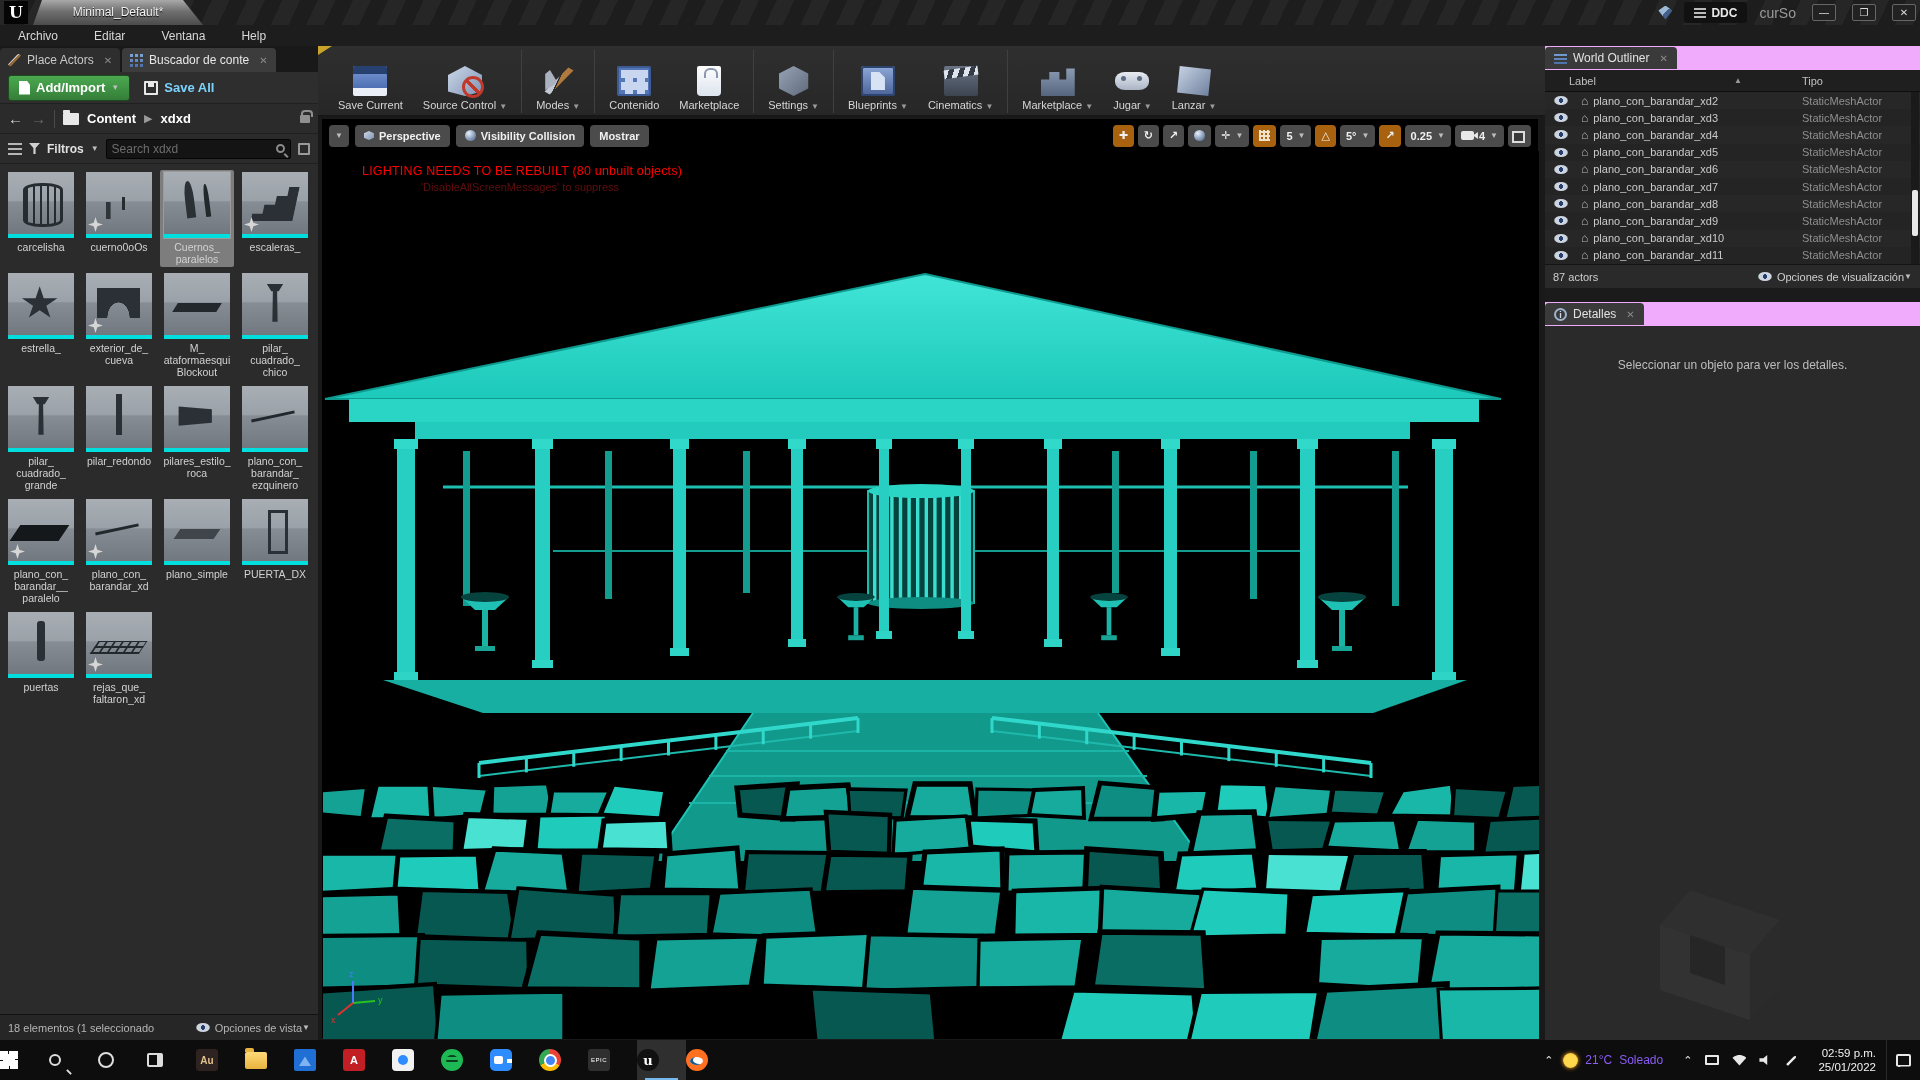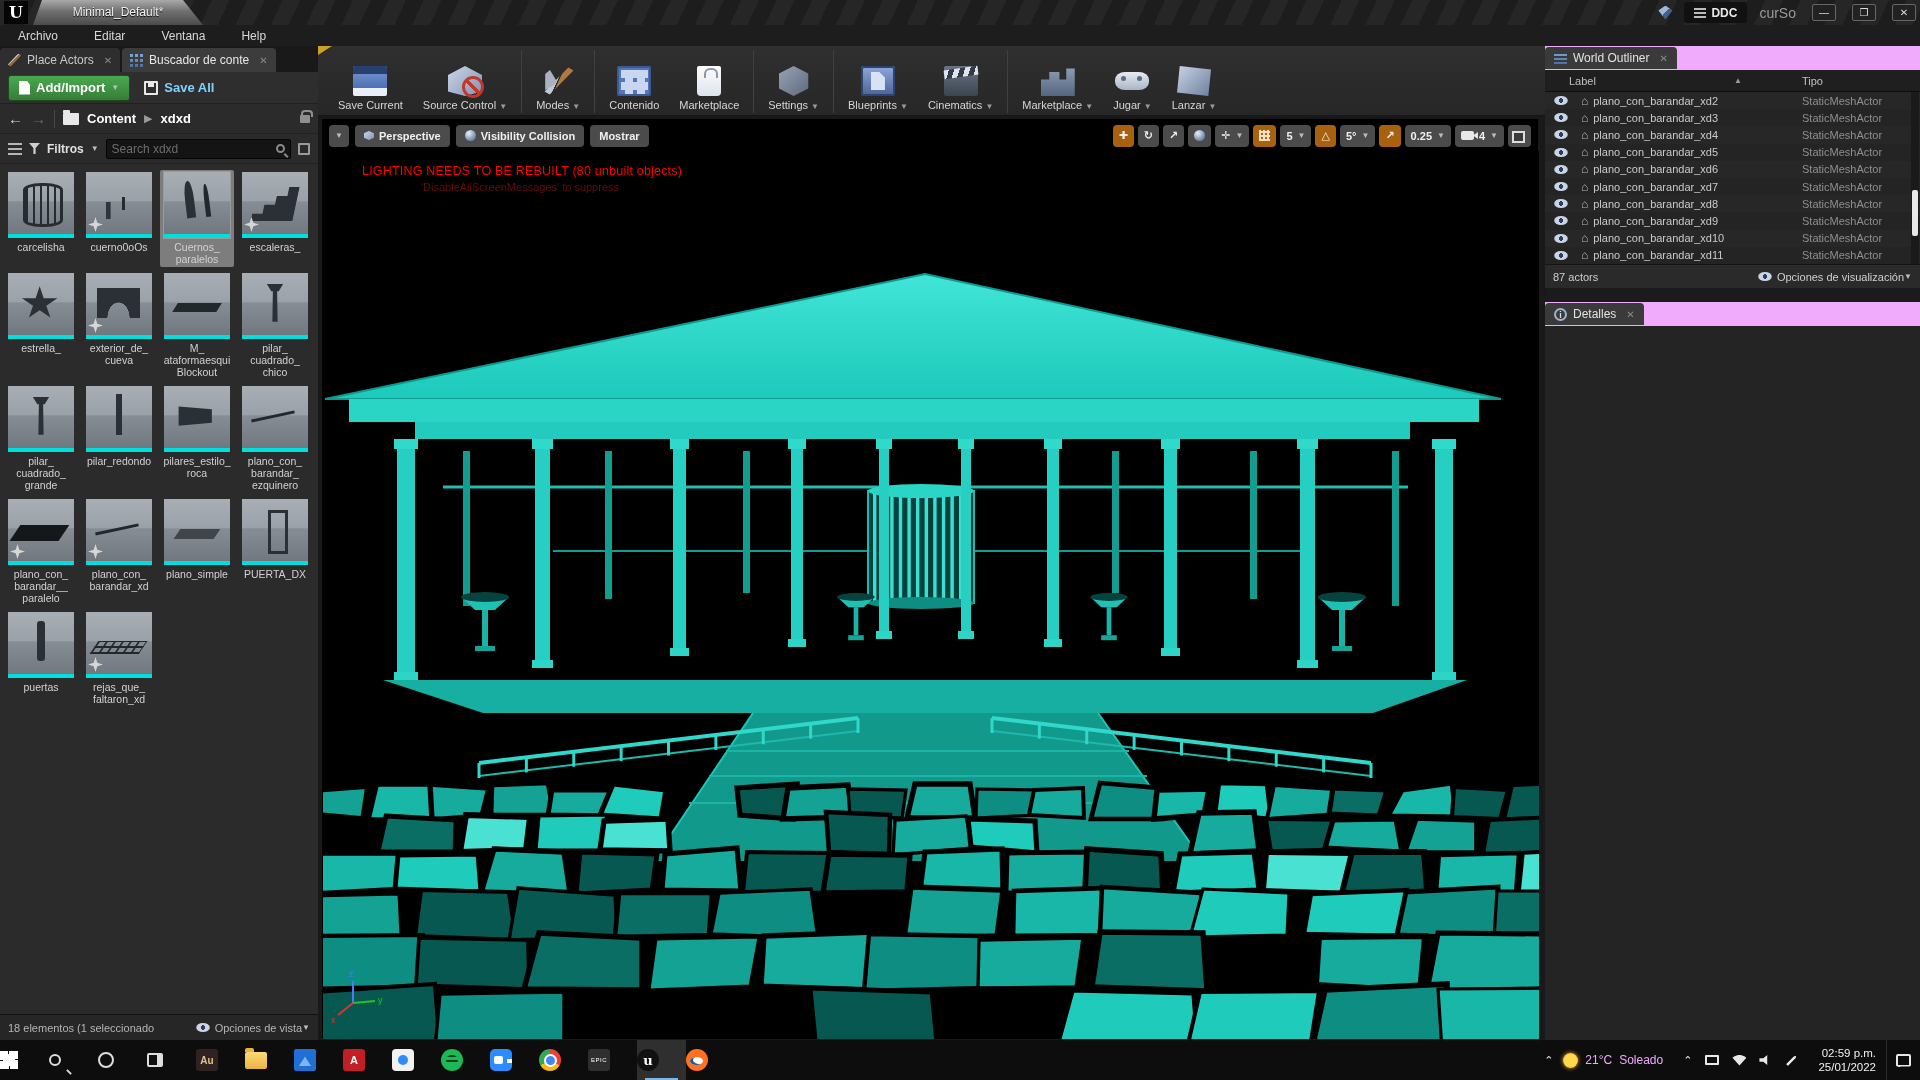--- a/index.html
+++ b/index.html
@@ -218,21 +218,21 @@
   .i-spotify::after{content:"";position:absolute;width:12px;height:10px;background:repeating-linear-gradient(#0d3f1f 0 2px,transparent 2px 5px);border-radius:50%;}
   .i-zoom{background:#2d8cff;border-radius:5px;}
   .i-zoom::after{content:"";position:absolute;left:4px;top:7px;width:9px;height:8px;background:#fff;border-radius:2px;box-shadow:11px 1px 0 -2px #fff;clip-path:none;}
   .i-chrome{border-radius:50%;background:conic-gradient(#ea4335 0 120deg,#fbbc05 120deg 240deg,#34a853 240deg);}
   .i-chrome::after{content:"";position:absolute;width:9px;height:9px;border-radius:50%;background:#4285f4;border:2px solid #fff;}
   .i-epic{background:#2f2f2f;border-radius:3px;color:#fff;font-size:6px;letter-spacing:.5px;}
   .i-unreal{background:#111;border-radius:50%;color:#fff;font-family:"DejaVu Serif",serif;font-weight:bold;font-size:13px;}
   .i-blender{background:#ff7021;border-radius:50%;}
   .i-blender::after{content:"";position:absolute;left:4px;top:8px;width:13px;height:8px;background:#fff;border-radius:50%;box-shadow:inset 3px -1px 0 #235a8c;}
   #tb-spacer{flex:1;}
-  #tb-weather{display:flex;align-items:center;gap:7px;padding:0 10px;color:#f0abfc;font-size:12px;}
+  #tb-weather{display:flex;align-items:center;gap:7px;padding:0 10px;color:#8b5cf6;font-size:12px;}
   .sun-icon{width:15px;height:15px;border-radius:50%;background:radial-gradient(circle,#ffd84d 0 55%,#f5a623 100%);box-shadow:0 0 4px #f5a623;}
   .tray{display:flex;align-items:center;gap:13px;padding:0 10px;}
   .tray-glyph{color:#e8e8e8;font-size:11px;}
   .i-wifi{width:14px;height:11px;background:#e8e8e8;clip-path:polygon(50% 100%,0 30%,15% 15%,50% 0,85% 15%,100% 30%);}
   .i-vol{width:13px;height:11px;background:#e8e8e8;clip-path:polygon(0 35%,30% 35%,60% 5%,60% 95%,30% 65%,0 65%);}
   .i-pen{width:13px;height:3px;background:#e8e8e8;transform:rotate(-45deg);clip-path:polygon(0 0,85% 0,100% 50%,85% 100%,0 100%);}
   .i-display{width:14px;height:10px;border:2px solid #e8e8e8;border-radius:1px;}
   #tb-clock{text-align:right;color:#f0f0f0;font-size:11.5px;line-height:14px;padding:0 10px;}
   #tb-notif{width:34px;height:40px;display:flex;align-items:center;justify-content:center;border-left:1px solid #2a2a2a;}
   .notif-icon{width:15px;height:13px;border:2px solid #e8e8e8;border-radius:2px;clip-path:polygon(0 0,100% 0,100% 100%,30% 100%,15% 115%,15% 100%,0 100%);}
@@ -930,20 +930,29 @@
     <span class="caret">▼</span>
   </div>
   <div id="rp-gap"></div>
   <div class="rtabs">
     <div class="rtab">
       <span class="info-icon">i</span>
       <span>Detalles</span>
       <span class="tab-x">✕</span>
     </div>
   </div>
+  <div id="details-body">
+    <div id="details-empty">Seleccionar un objeto para ver los detalles.</div>
+    <svg id="watermark" width="170" height="150" viewBox="0 0 170 150">
+      <polygon points="60,10 150,40 120,75 30,45" fill="#343434"></polygon>
+      <polygon points="120,75 150,40 150,110 120,140" fill="#2c2c2c"></polygon>
+      <polygon points="30,45 120,75 120,140 30,110" fill="#3a3a3a"></polygon>
+      <polygon points="60,55 95,67 95,105 60,93" fill="#242424"></polygon>
+    </svg>
+  </div>
 </div>
 
 <div id="taskbar">
 
     <div class="tb-app">
       <span class="ticon i-start"></span>
     </div>
 
     <div class="tb-app">
       <span class="ticon i-search"></span>

